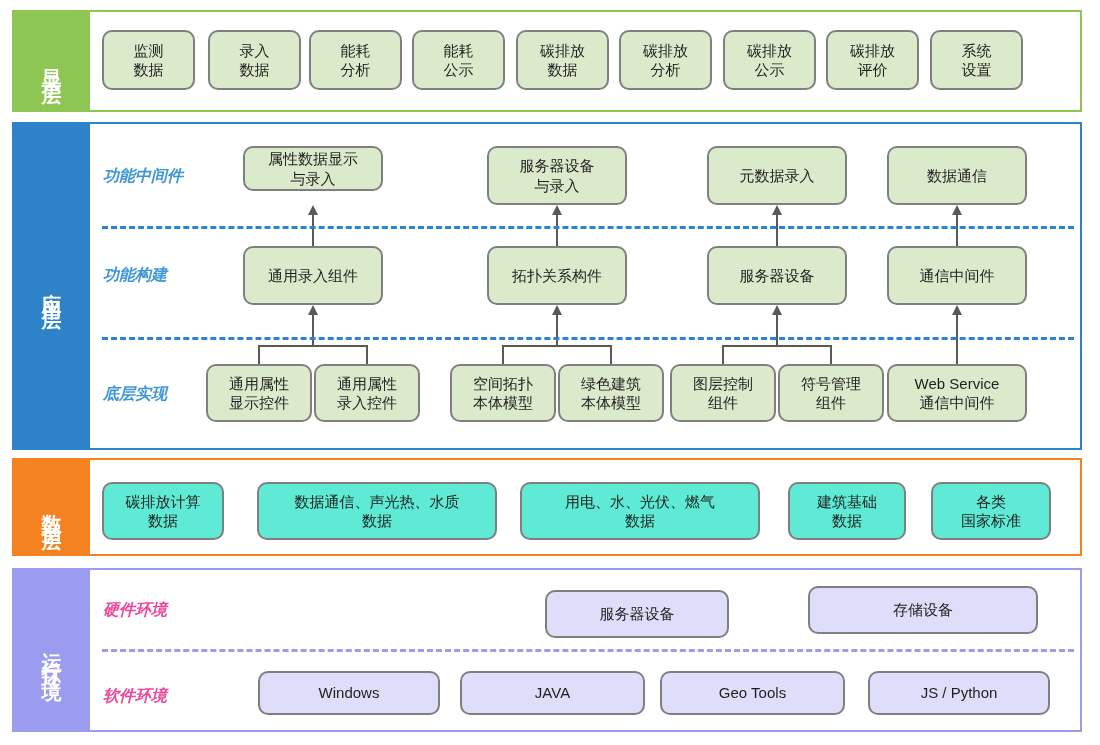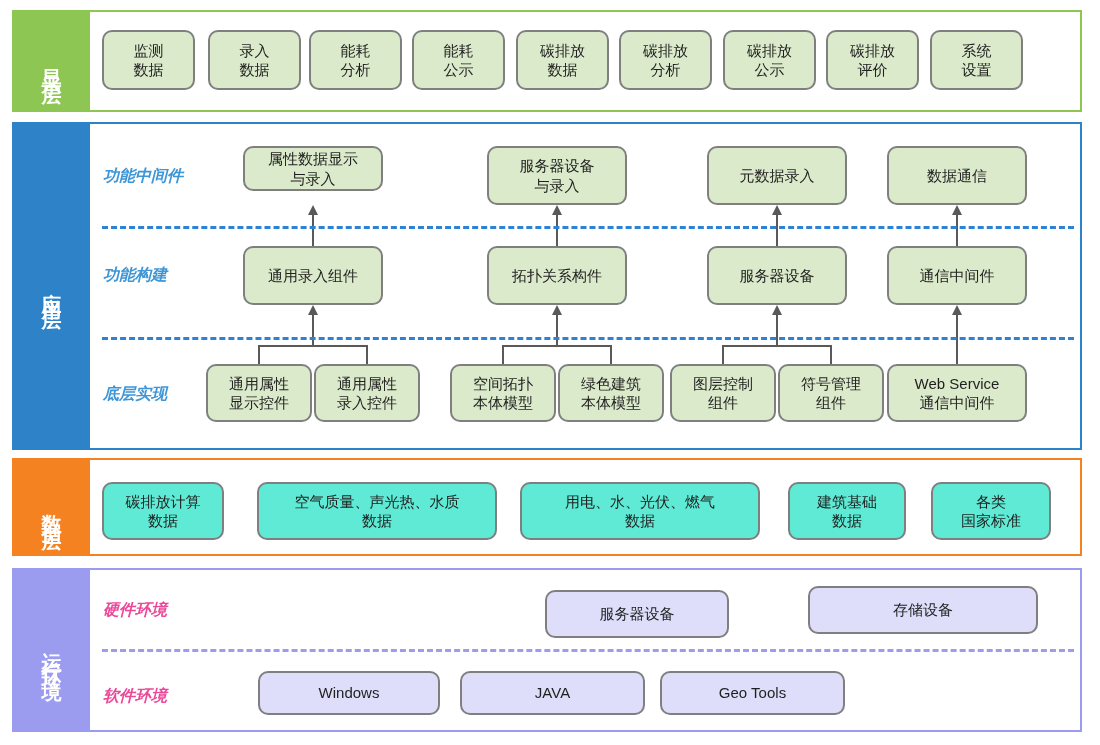--- a/index.html
+++ b/index.html
@@ -120,21 +120,21 @@
     <div class="box g" style="left:873px;top:240px;width:140px;height:58px">Web Service
 通信中间件</div>
   </section>
 
   <section class="layer layer-data">
     <div class="side side-orange">
       <span>数据层</span>
     </div>
     <div class="box o" style="left:88px;top:22px;width:122px;height:58px">碳排放计算
 数据</div>
-    <div class="box o" style="left:243px;top:22px;width:240px;height:58px">空气质量、声光热、水质
+    <div class="box o" style="left:243px;top:22px;width:240px;height:58px">数据通信、声光热、水质
 数据</div>
     <div class="box o" style="left:506px;top:22px;width:240px;height:58px">用电、水、光伏、燃气
 数据</div>
     <div class="box o" style="left:774px;top:22px;width:118px;height:58px">建筑基础
 数据</div>
     <div class="box o" style="left:917px;top:22px;width:120px;height:58px">各类
 国家标准</div>
   </section>
 
   <section class="layer layer-run">
@@ -146,15 +146,16 @@
     <div class="rowlabel lbl-purple" style="left:89px;top:116px">软件环境</div>
 
     <div class="box p" style="left:531px;top:20px;width:184px;height:48px">服务器设备</div>
     <div class="box p" style="left:794px;top:16px;width:230px;height:48px">存储设备</div>
 
     <div class="dash dash-purple" style="top:79px"></div>
 
     <div class="box p" style="left:244px;top:101px;width:182px;height:44px">Windows</div>
     <div class="box p" style="left:446px;top:101px;width:185px;height:44px">JAVA</div>
     <div class="box p" style="left:646px;top:101px;width:185px;height:44px">Geo Tools</div>
+    <div class="box p" style="left:854px;top:101px;width:182px;height:44px">JS / Python</div>
   </section>
 
 </div>
 
 </body></html>

